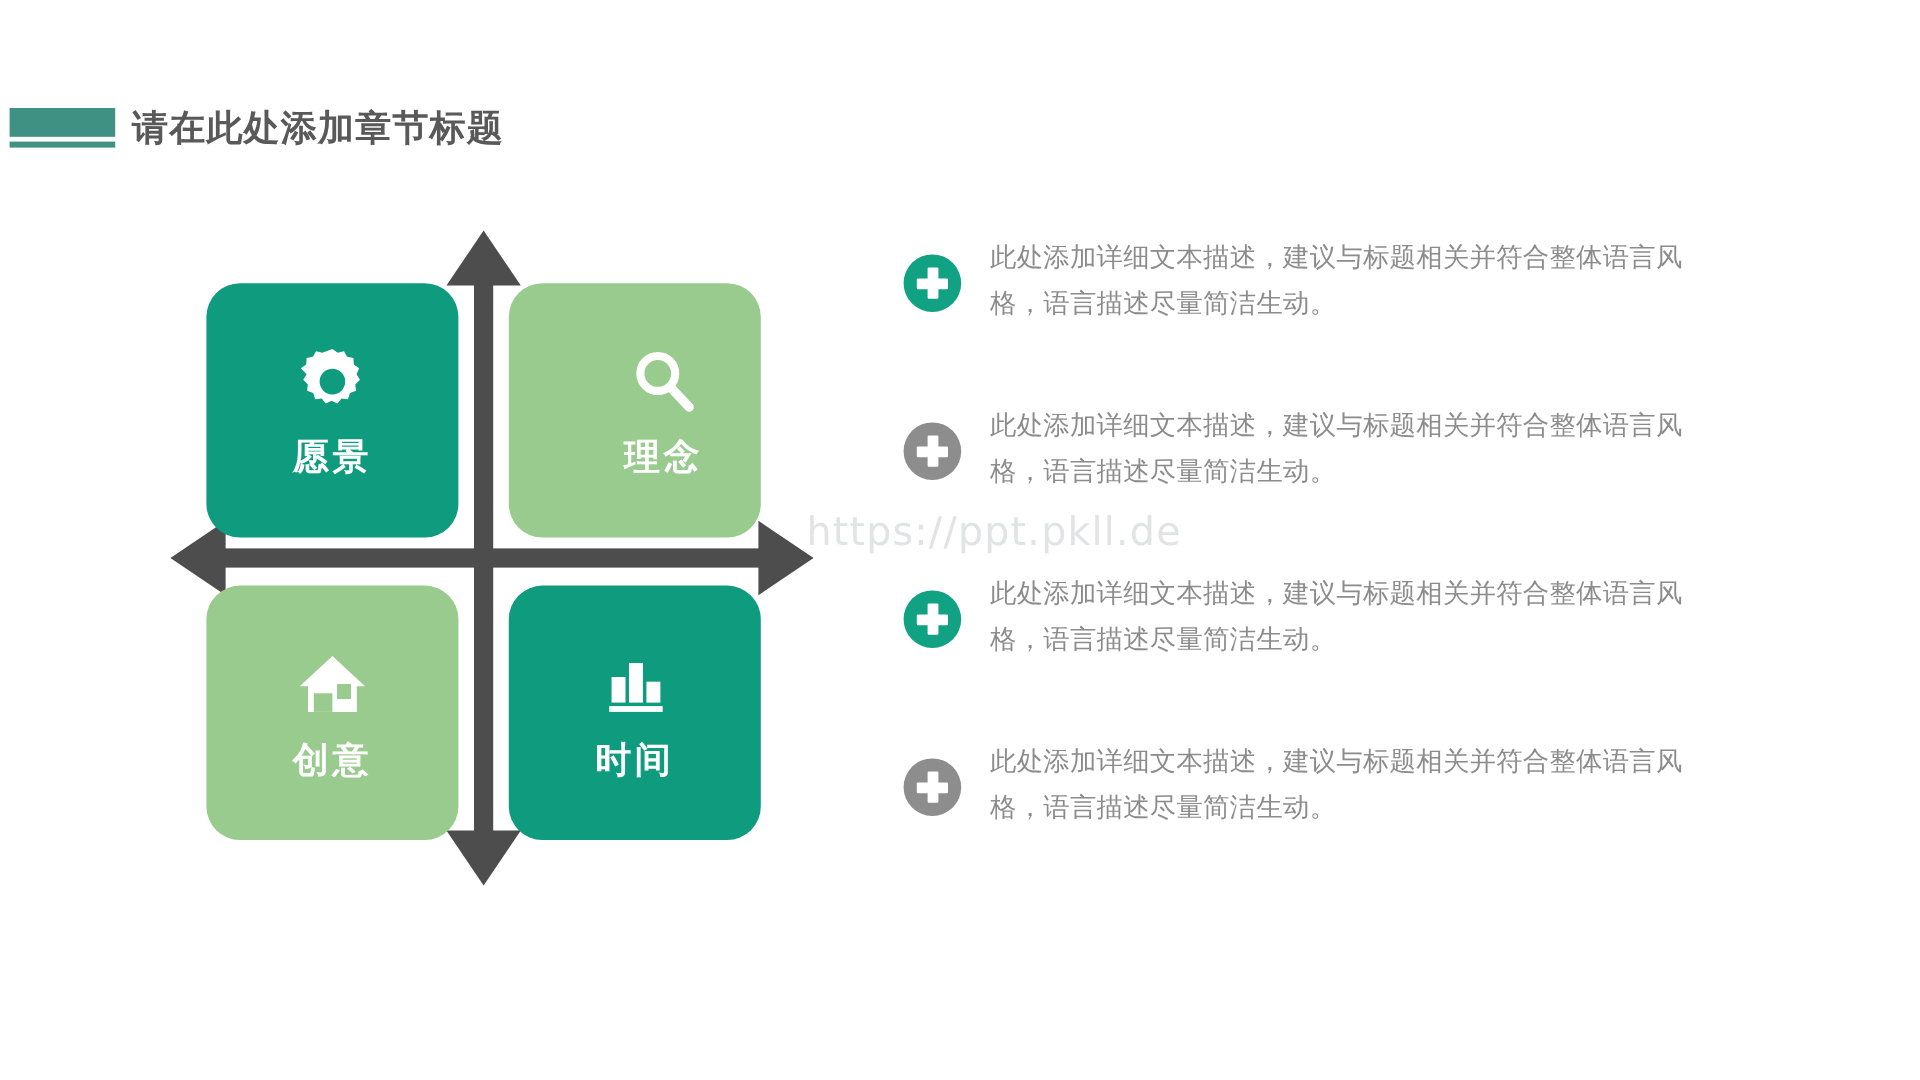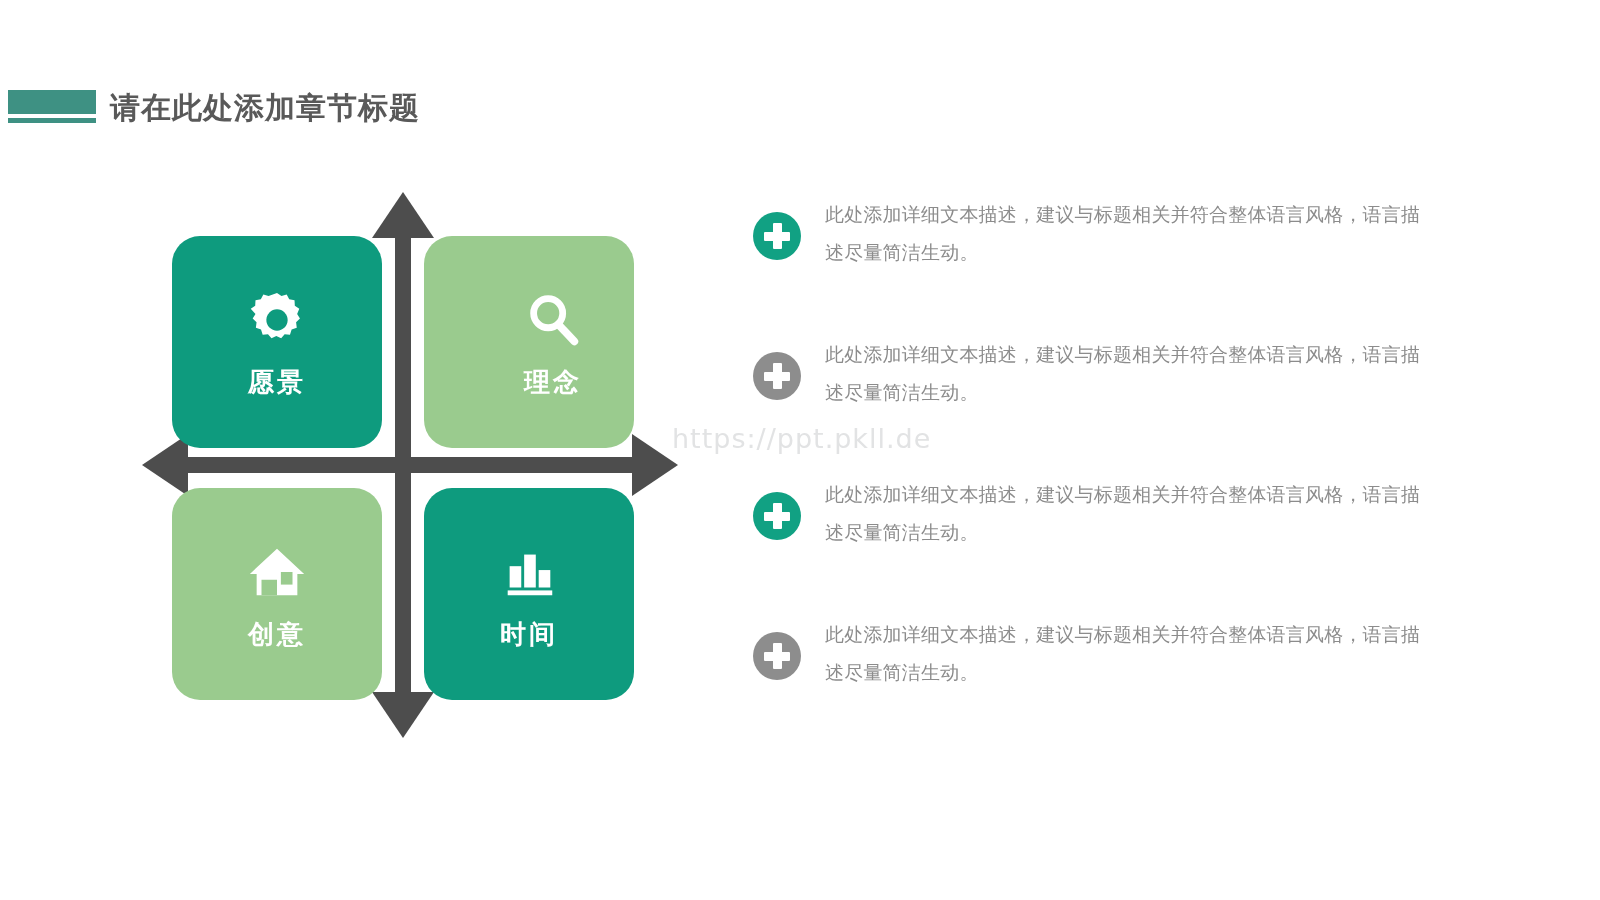--- a/index.html
+++ b/index.html
@@ -88,32 +88,32 @@
 
   .quad-icon {
     width: 62px;
     height: 62px;
     display: block;
     margin-bottom: 18px;
   }
   .quad-icon svg { width: 100%; height: 100%; display: block; }
   .quad-label {
     color: #ffffff;
-    font-size: 26px;
+    font-size: 30px;
     font-weight: bold;
     letter-spacing: 3px;
     line-height: 1;
   }
 
   
   .watermark {
     position: absolute;
     left: 672px;
     top: 423px;
-    font-size: 27px;
+    font-size: 33px;
     color: #E2E3E4;
     letter-spacing: 1px;
     white-space: nowrap;
     font-family: "DejaVu Sans", sans-serif;
   }
 
   
   .bullets {
     position: absolute;
     left: 753px;
@@ -149,21 +149,21 @@
     width: 9px;
     height: 26px;
     background: #ffffff;
     border-radius: 1px;
   }
   .bullet-text {
     position: absolute;
     left: 72px;
     top: 0;
     width: 600px;
-    font-size: 19px;
+    font-size: 22px;
     line-height: 38px;
     color: #8C8C8C;
     letter-spacing: 0.2px;
   }
 </style>
 </head>
 <body>
 
 <div class="header">
   <div class="header-accent"></div>

